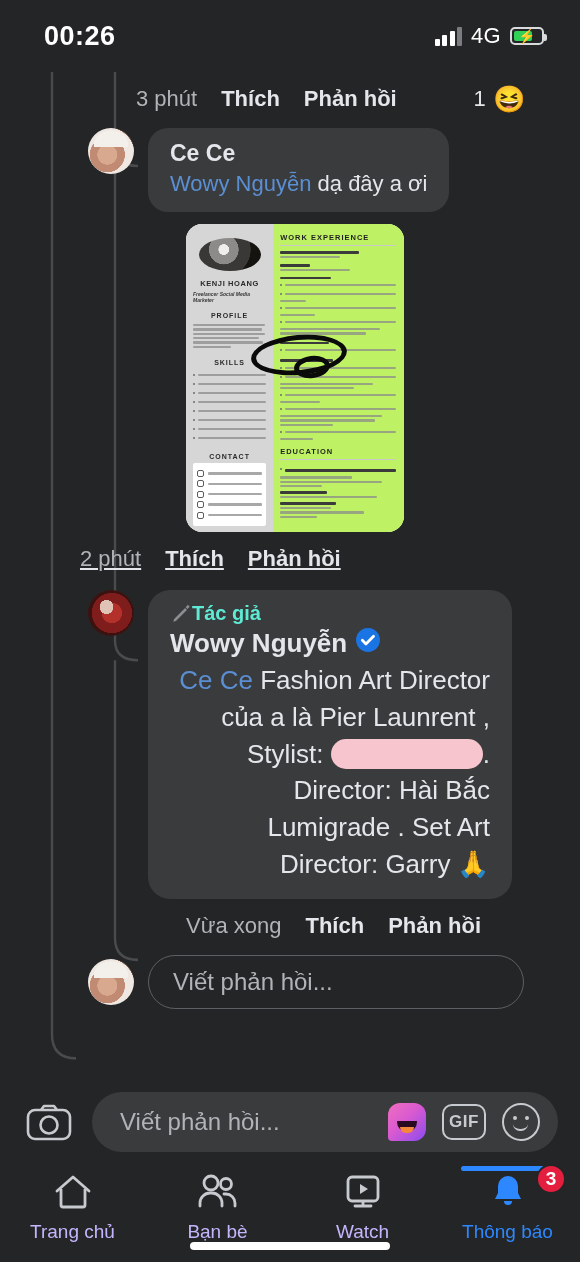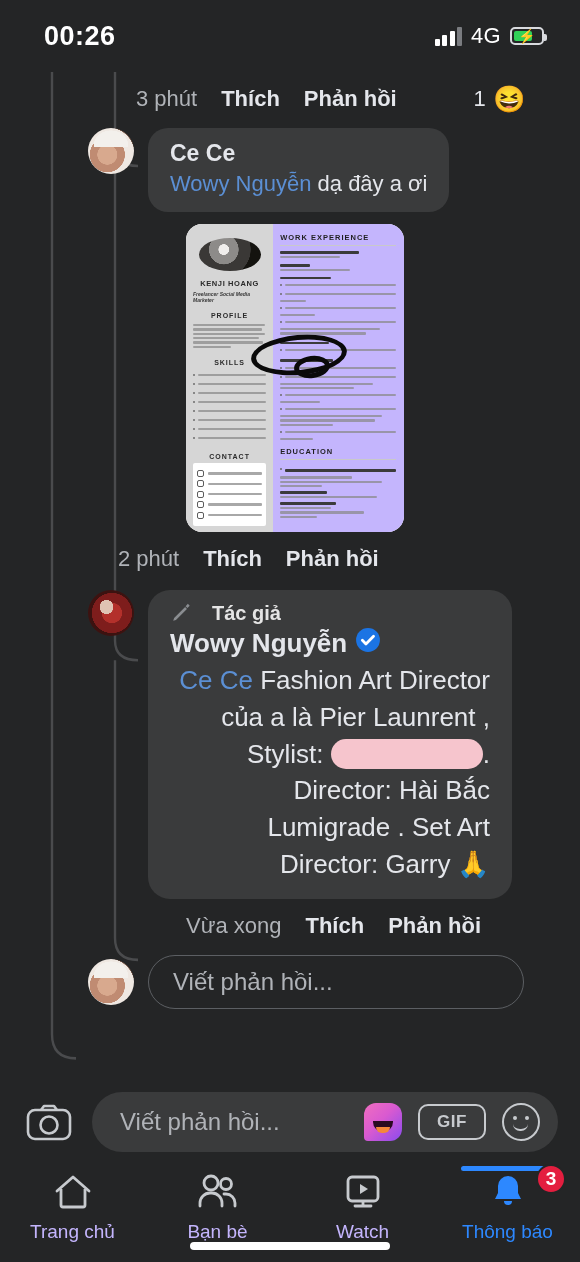--- a/index.html
+++ b/index.html
@@ -65,21 +65,21 @@
      background:radial-gradient(circle at 50% 50%, #e0c3b4 0 45%, rgba(224,195,180,0) 46%); }
   .avatar.av3 { background:radial-gradient(circle at 42% 58%, #d8a98e 0 26%, #c08b72 27% 46%, #efe8e2 47% 72%, #8d6a58 73% 100%); }
   .avatar.av3:after { content:""; position:absolute; left:6%; top:0; width:88%; height:42%;
      background:radial-gradient(ellipse at 50% 90%, #f3f0ec 0 60%, rgba(243,240,236,0) 61%); }
 
   .bubble { background:#3a3b3c; border-radius:20px; padding:11px 22px 14px 22px; max-width:348px; }
   .bubble .uname { font-size:23px; font-weight:700; color:#e4e6eb; line-height:1.3; }
   .bubble .btext { font-size:22px; color:#e4e6eb; line-height:1.32; }
   .mention { color:#5b8fd4; }
 
-  .author-tag { display:flex; align-items:flex-start; gap:20px; color:#e5e5e5; font-size:20px; font-weight:700; margin-bottom:2px; }
+  .author-tag { display:flex; align-items:flex-end; gap:0; color:#5eead4; font-size:20px; font-weight:700; margin-bottom:2px; }
   .verified { display:inline-block; vertical-align:middle; margin-left:8px; }
 
   .reply-bubble { background:#3a3b3c; border-radius:22px; padding:12px 22px 16px 22px; width:364px; }
   .reply-bubble .uname { font-size:26px; font-weight:700; color:#e4e6eb; display:flex; align-items:center; line-height:1.3; }
   .reply-text { font-size:26px; line-height:1.42; color:#e4e6eb;text-align:right; }
   .redaction { display:inline-block; width:152px; height:30px; background:#f6c5cd; border-radius:16px; vertical-align:-6px; }
 
   
   .cv-wrap { width:218px; }
   .cv { width:218px; height:308px; border-radius:16px; overflow:hidden; background:#fff; position:relative; display:flex; }
@@ -88,21 +88,21 @@
      background:radial-gradient(circle at 40% 35%, #f0eeec 0 12%, #8d8b89 13% 34%, #3a3836 35% 62%, #14130f 63% 100%); }
   .cv-name { font-size:7.5px; letter-spacing:.6px; color:#2a2a2a; margin-top:8px; font-weight:600; }
   .cv-role { font-size:5px; font-style:italic; color:#3a3a3a; margin-top:3px; font-weight:700; }
   .cv-h { font-size:7px; letter-spacing:1px; color:#2b2b2b; margin:9px 0 3px; font-weight:600; }
   .blurline { height:2.4px; background:#8b8b8b; border-radius:1px; margin:2px 0; opacity:.75; }
   .cv-left .block { width:100%; }
   .cv-bullet { display:flex; align-items:center; gap:3px; margin:2.6px 0; }
   .cv-bullet .dot { width:2px; height:2px; background:#6d6d6d; border-radius:50%; flex:0 0 2px; }
   .cv-contact { display:flex; align-items:center; gap:4px; margin:3.4px 0; width:100%; }
   .cv-contact .ic { width:7px; height:7px; border:1px solid #5d5d5d; border-radius:2px; flex:0 0 7px; }
-  .cv-right { width:60%; background:#c4b5fd; padding:9px 8px 6px 7px; position:relative; }
+  .cv-right { width:60%; background:#bef264; padding:9px 8px 6px 7px; position:relative; }
   .cv-h2 { font-size:7.5px; letter-spacing:1px; color:#1f1f1f; font-weight:600; }
   .cv-rule { height:1px; background:#c9c9c9; margin:3px 0 5px; }
   .cv-sub { height:2.6px; background:#3b3b3b; border-radius:1px; margin:4px 0 2px; }
   .annot { position:absolute; pointer-events:none; }
   .annot.big { left:52%; top:36%; width:96px; height:40px; border:5px solid #0a0a0a; border-radius:50%; transform:translateX(-50%) rotate(-5deg); }
   .annot.small { left:58%; top:43%; width:36px; height:22px; border:5px solid #0a0a0a; border-radius:50%; transform:translateX(-50%) rotate(-7deg); }
 
   
   .inline-reply { border:1.6px solid #5c5f63; border-radius:30px; height:54px; width:376px;
       display:flex; align-items:center; padding:0 24px; font-size:24px; color:#b0b3b8; }
@@ -112,21 +112,21 @@
   .cam { width:54px; height:46px; flex:0 0 54px; display:flex; align-items:center; justify-content:center; }
   .composer-field { flex:1 1 auto; height:60px; background:#3a3b3c; border-radius:32px; display:flex; align-items:center; padding:0 18px 0 28px; }
   .composer-field .ph { flex:1 1 auto; font-size:24px; color:#b0b3b8; }
   .cicons { display:flex; align-items:center; gap:16px; }
   .sticker { width:38px; height:38px; border-radius:12px 12px 12px 4px;
      background:linear-gradient(135deg,#f06ec0 0%,#d95ad0 45%,#8a4bef 100%); position:relative; }
   .sticker:before { content:""; position:absolute; left:9px; top:18px; width:20px; height:11px;
      background:#2a0a20; border-radius:0 0 11px 11px; }
   .sticker:after { content:""; position:absolute; left:12px; top:24px; width:14px; height:6px;
      background:#f5873a; border-radius:0 0 8px 8px; }
-  .gif { width:68px; height:36px; border:2.6px solid #c7cace; border-radius:10px; display:flex; align-items:center; justify-content:center;
+  .gif { width:44px; height:36px; border:2.6px solid #c7cace; border-radius:10px; display:flex; align-items:center; justify-content:center;
      font-size:17px; font-weight:700; color:#c7cace; letter-spacing:.5px; }
   .smiley { width:38px; height:38px; border:2.6px solid #c7cace; border-radius:50%; position:relative; }
   .smiley i { position:absolute; width:4px; height:4px; background:#c7cace; border-radius:50%; top:11px; }
   .smiley i.l { left:9px; } .smiley i.r { right:9px; }
   .smiley b { position:absolute; left:9px; bottom:8px; width:15px; height:7px; border-bottom:2.6px solid #c7cace; border-radius:0 0 10px 10px; }
 
   
   .tabbar { flex:0 0 96px; display:flex; align-items:flex-start; background:#242526; padding-top:6px; position:relative; }
   .tab { flex:1 1 0; display:flex; flex-direction:column; align-items:center; gap:9px; position:relative; }
   .tab .lbl { font-size:19px; color:#c4b5fd; }
@@ -340,21 +340,21 @@
             <div class="blurline" style="width:44%"></div>
             <div class="blurline" style="width:72%"></div>
             <div class="blurline" style="width:32%"></div>
           </div>
           <div class="annot big"></div>
           <div class="annot small"></div>
         </div>
       </div>
     </div>
 
-    <div class="row" style="padding-top:14px; padding-left:118px;">
+    <div class="row" style="padding-top:14px; padding-left:80px;text-decoration:underline;">
       <div class="meta">
         <span class="time">2 phút</span>
         <span class="act">Thích</span>
         <span class="act">Phản hồi</span>
       </div>
     </div>
 
     <div class="row" style="padding-top:18px; padding-left:136px; align-items:flex-start; gap:14px;">
       <div class="avatar av2" style="margin-left:-48px;"></div>
       <div class="reply-bubble">

